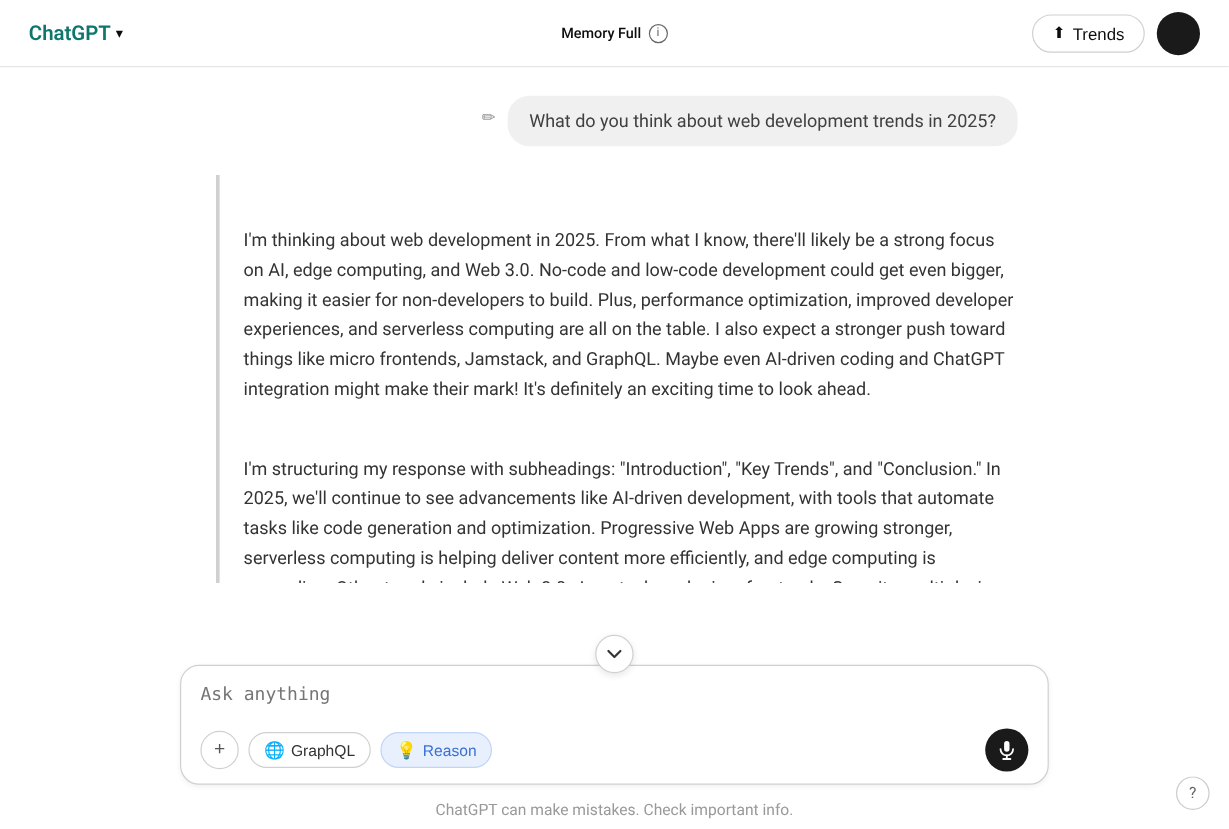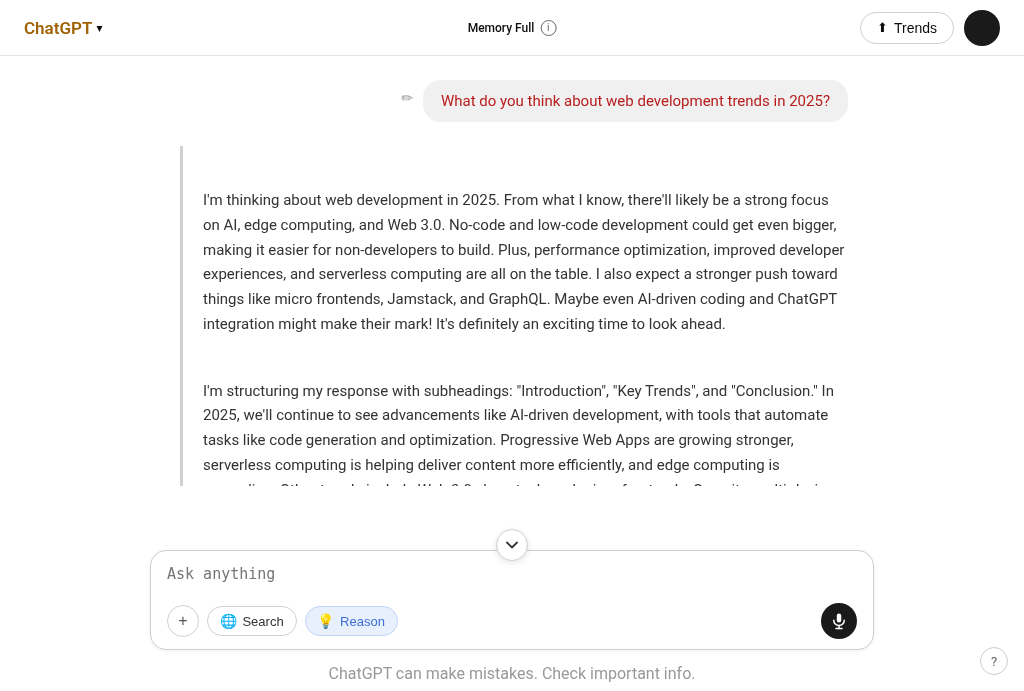--- a/index.html
+++ b/index.html
@@ -24,21 +24,21 @@
       position: relative;
     }
     .header-left {
       display: flex;
       align-items: center;
       gap: 4px;
     }
     .logo-text {
       font-size: 17px;
       font-weight: 600;
-      color: #a16207;
+      color: #0f766e;
     }
     .chevron-icon {
       color: #0d0d0d;
       font-size: 12px;
     }
     .header-center {
       position: absolute;
       left: 50%;
       transform: translateX(-50%);
       display: flex;
@@ -127,21 +127,21 @@
       color: #999;
       font-size: 14px;
       margin-top: 10px;
       cursor: pointer;
     }
     .user-bubble {
       background: #f0f0f0;
       border-radius: 18px;
       padding: 12px 18px;
       font-size: 15px;
-      color: #b91c1c;
+      color: #404040;
       max-width: 600px;
     }
 
     
     .reasoning-section {
       width: 100%;
       max-width: 720px;
       padding: 0 24px;
       margin-bottom: 16px;
     }
@@ -275,21 +275,21 @@
       align-items: center;
       justify-content: center;
       cursor: pointer;
       color: #fff;
       font-size: 16px;
     }
 
     
     .footer-note {
       text-align: center;
-      font-size: 16px;
+      font-size: 13px;
       color: #999;
       padding: 6px 0 8px;
     }
 
     
     .help-btn {
       position: fixed;
       bottom: 16px;
       right: 16px;
       width: 28px;
@@ -355,21 +355,21 @@
 
   <div class="input-area">
     <div class="input-box">
       <textarea class="input-field" rows="1" placeholder="Ask anything" style=""></textarea>
       <div class="input-toolbar">
         <button class="toolbar-btn">
           <span>+</span>
         </button>
         <button class="toolbar-text-btn">
           <span class="btn-icon">🌐</span>
-          <span>Search</span>
+          <span>GraphQL</span>
         </button>
         <button class="toolbar-text-btn reason-active">
           <span class="btn-icon">💡</span>
           <span>Reason</span>
         </button>
         <div class="toolbar-spacer"></div>
         <button class="mic-button">
           <svg width="18" height="18" viewBox="0 0 24 24" fill="white">
             <rect x="9" y="2" width="6" height="12" rx="3" fill="white"></rect>
             <path d="M5 11a7 7 0 0 0 14 0" stroke="white" stroke-width="2" fill="none" stroke-linecap="round"></path>

